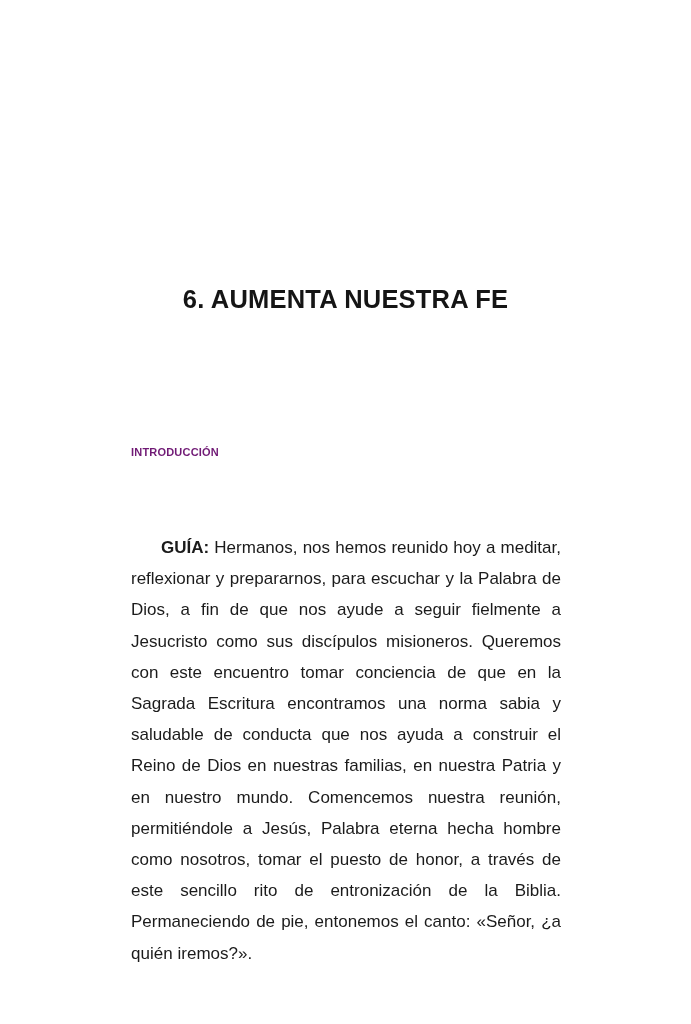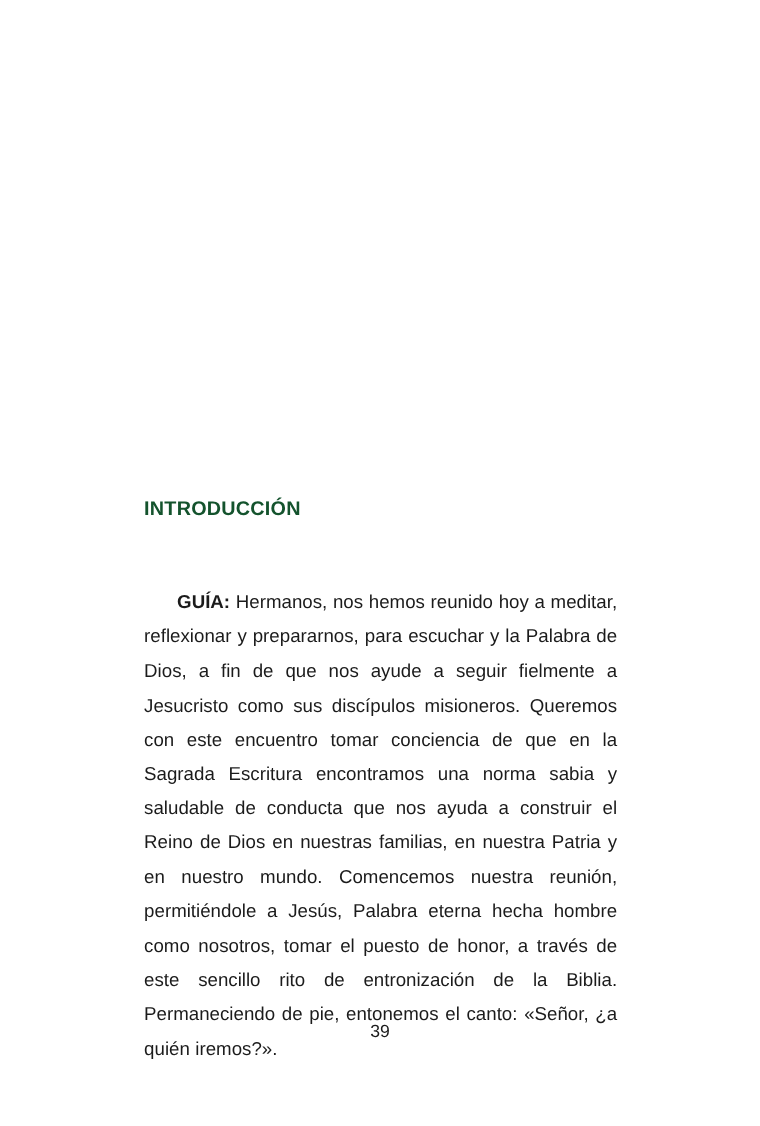--- a/index.html
+++ b/index.html
@@ -29,24 +29,24 @@
     text-align: center;
     font-size: 25.5px;
     font-weight: bold;
     letter-spacing: 0.2px;
     color: #151515;
   }
   .section-heading {
     position: absolute;
     top: 437px;
     left: 131px;
-    font-size: 18px;
+    font-size: 11px;
     font-weight: bold;
     letter-spacing: 0.2px;
-    color: #14532d;
+    color: #701a75;
   }
   .body-block {
     position: absolute;
     top: 515px;
     left: 131px;
     width: 430px;
     font-size: 17px;
     line-height: 31.2px;
     text-align: justify;
     text-justify: inter-word;
@@ -68,22 +68,22 @@
     text-align: center;
     font-size: 16px;
     color: #1b1b1b;
   }
 </style>
 </head>
 <body>
 
 <div class="page">
 
+  <h1 class="chapter-title">6. AUMENTA NUESTRA FE</h1>
 
   <h2 class="section-heading">INTRODUCCIÓN</h2>
 
   <p class="body-block">
     <span class="indent"></span><span class="speaker">GUÍA:</span><span> Hermanos, nos hemos reunido hoy a meditar, reflexionar y prepararnos, para escuchar y la Palabra de Dios, a fin de que nos ayude a seguir fielmente a Jesucristo como sus discípulos misioneros. Queremos con este encuentro tomar conciencia de que en la Sagrada Escritura encontramos una norma sabia y saludable de conducta que nos ayuda a construir el Reino de Dios en nuestras familias, en nuestra Patria y en nuestro mundo. Comencemos nuestra reunión, permitiéndole a Jesús, Palabra eterna hecha hombre como nosotros, tomar el puesto de honor, a través de este sencillo rito de entronización de la Biblia. Permaneciendo de pie, entonemos el canto: «Señor, ¿a quién iremos?».</span>
   </p>
 
-  <div class="page-number">39</div>
 
 </div>
 
 </body></html>

